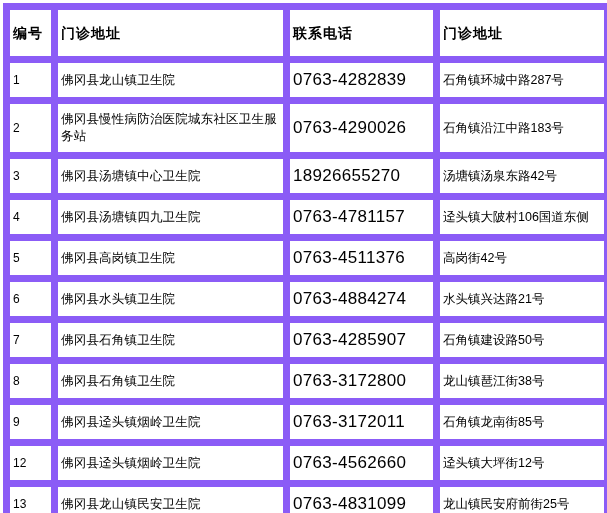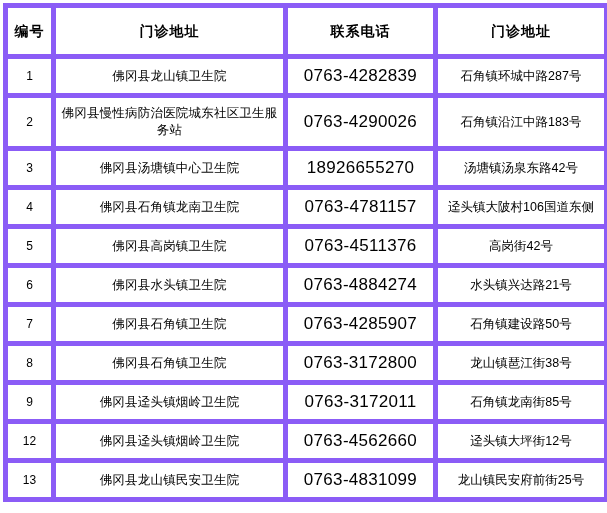--- a/index.html
+++ b/index.html
@@ -25,22 +25,22 @@
     border-collapse: collapse;
     table-layout: fixed;
   }
   table.vaccine-table col.c-id    { width: 48px; }
   table.vaccine-table col.c-unit  { width: 232px; }
   table.vaccine-table col.c-phone { width: 150px; }
   table.vaccine-table col.c-addr  { width: 171px; }
 
   table.vaccine-table th,
   table.vaccine-table td {
-    border: 5px solid #8b5cf6;
-    text-align: center;
+    border: 7px solid #8b5cf6;
+    text-align: left;
     vertical-align: middle;
     padding: 2px 3px;
     line-height: 1.35;
     word-break: break-all;
   }
   table.vaccine-table thead th {
     font-weight: bold;
     font-size: 14px;
     height: 42px;
     letter-spacing: 1px;
@@ -96,21 +96,21 @@
         <td class="cell-address">石角镇沿江中路183号</td>
       </tr>
       <tr>
         <td class="cell-id">3</td>
         <td class="cell-unit">佛冈县汤塘镇中心卫生院</td>
         <td class="cell-phone">18926655270</td>
         <td class="cell-address">汤塘镇汤泉东路42号</td>
       </tr>
       <tr>
         <td class="cell-id">4</td>
-        <td class="cell-unit">佛冈县石角镇龙南卫生院</td>
+        <td class="cell-unit">佛冈县汤塘镇四九卫生院</td>
         <td class="cell-phone">0763-4781157</td>
         <td class="cell-address">迳头镇大陂村106国道东侧</td>
       </tr>
       <tr>
         <td class="cell-id">5</td>
         <td class="cell-unit">佛冈县高岗镇卫生院</td>
         <td class="cell-phone">0763-4511376</td>
         <td class="cell-address">高岗街42号</td>
       </tr>
       <tr>

